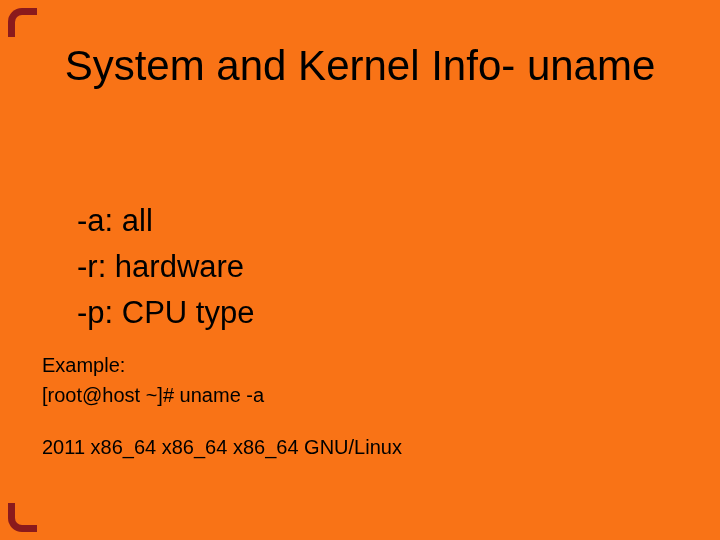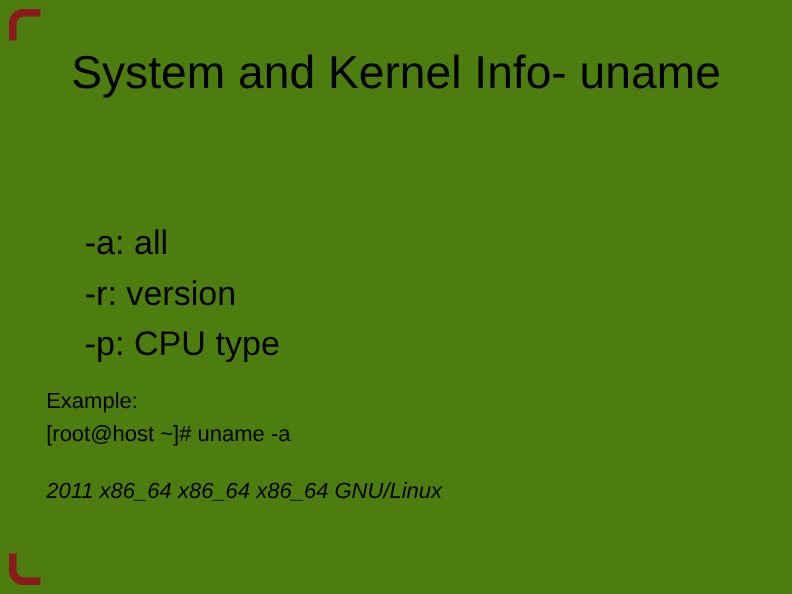--- a/index.html
+++ b/index.html
@@ -4,21 +4,21 @@
 <style>
   html, body {
     margin: 0;
     padding: 0;
     background: #ffffff;
   }
   .slide {
     position: relative;
     width: 720px;
     height: 540px;
-    background: #4d7c0f;
+    background: #f97316;
     overflow: hidden;
     font-family: "Liberation Sans", sans-serif;
     color: #000000;
   }
   
   .corner {
     position: absolute;
     width: 22px;
     height: 22px;
     border: 0 solid #8b1a1c;
@@ -72,36 +72,36 @@
   }
   .small-line {
     position: absolute;
     left: 42px;
     font-size: 20px;
     white-space: nowrap;
   }
   .example-label   { top: 354px; }
   .example-command { top: 384px; }
   .output-line-1   { top: 410px; }
-  .output-line-2   { top: 436px; font-style: italic; }
+  .output-line-2   { top: 436px; }
 </style>
 </head>
 <body>
 
 <div class="slide">
 
   <div class="corner corner-tl" style="border-color: rgb(139, 26, 28);"></div>
   <div class="corner corner-bl" style="border-color: rgb(139, 26, 28);"></div>
 
   <h1 class="title">System and Kernel Info- uname</h1>
 
 
   <div class="sub-items">
     <div class="sub-item">-a: all</div>
-    <div class="sub-item">-r: version</div>
+    <div class="sub-item">-r: hardware</div>
     <div class="sub-item">-p: CPU type</div>
   </div>
 
   <div class="small-line example-label">Example:</div>
 
   <div class="small-line example-command">[root@host ~]# uname -a</div>
 
 
   <div class="small-line output-line-2">2011 x86_64 x86_64 x86_64 GNU/Linux</div>
 

